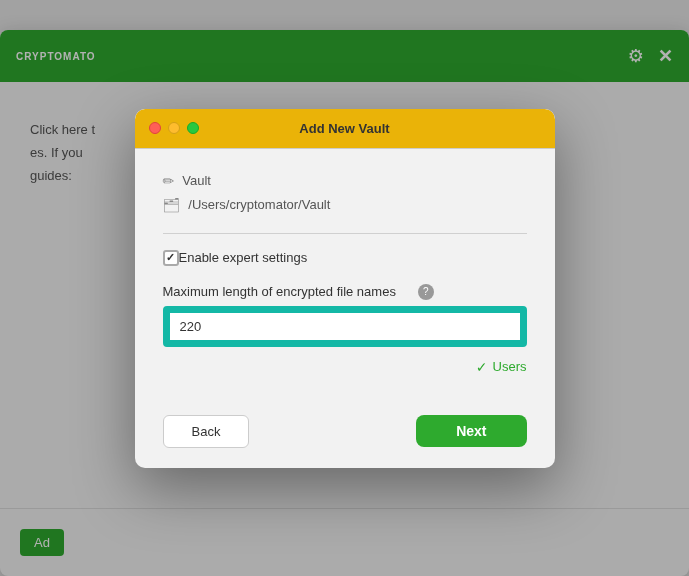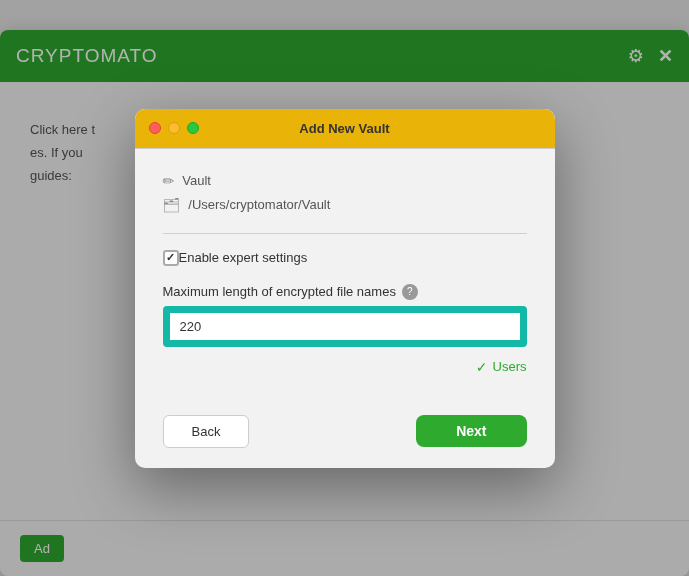--- a/index.html
+++ b/index.html
@@ -30,22 +30,22 @@
       background: #2eaa2e;
       height: 52px;
       display: flex;
       align-items: center;
       padding: 0 16px;
       justify-content: space-between;
     }
 
     .bg-title-text {
       color: white;
-      font-weight: normal;
-      font-size: 19px;
+      font-weight: bold;
+      font-size: 10px;
       letter-spacing: 1px;
     }
 
     .bg-title-icons {
       display: flex;
       gap: 14px;
       align-items: center;
     }
 
     .bg-content {
@@ -56,21 +56,21 @@
     .bg-content p {
       margin-bottom: 8px;
       font-size: 13px;
     }
 
     .bg-bottom {
       position: absolute;
       bottom: 0;
       left: 0;
       right: 0;
-      height: 56px;
+      height: 68px;
       border-top: 1px solid #ddd;
       display: flex;
       align-items: center;
       padding: 0 20px;
       gap: 12px;
     }
 
     .bg-add-btn {
       background: #2eaa2e;
       color: white;
@@ -197,21 +197,21 @@
       color: #333;
     }
 
     .field-group {
       margin-bottom: 12px;
     }
 
     .field-label-row {
       display: flex;
       align-items: center;
-      gap: 6px;
+      gap: 22px;
       margin-bottom: 6px;
     }
 
     .field-label {
       font-size: 13px;
       color: #333;
     }
 
     .help-icon {
       width: 16px;

